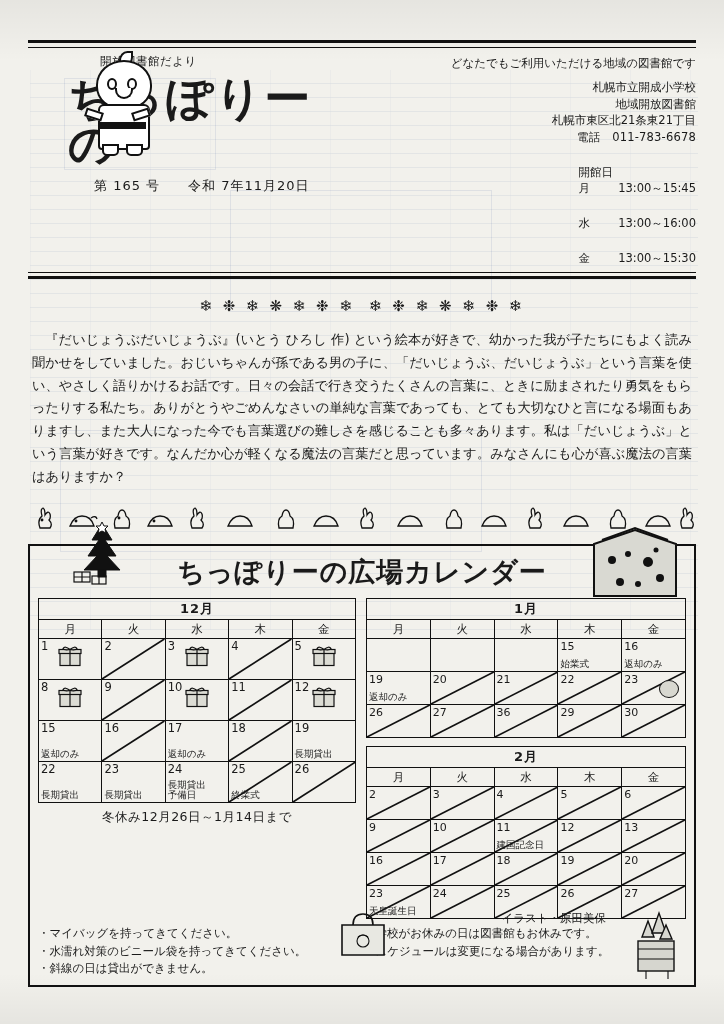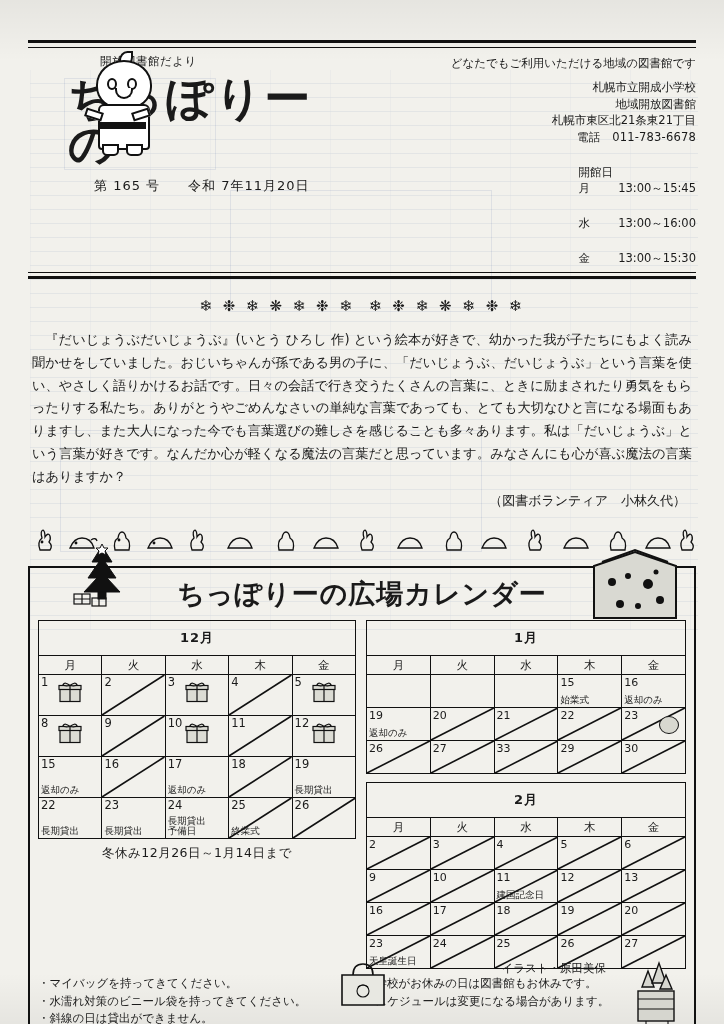--- a/index.html
+++ b/index.html
@@ -90,21 +90,21 @@
   .calwrap{margin-top:4px;border:2px solid #111;padding:6px 8px 8px 8px;position:relative;}
   .cal-title{font-size:27px;font-weight:700;letter-spacing:1px;text-align:center;margin:2px 0 8px 0;}
   .cal-cols{display:flex;gap:10px;align-items:flex-start;}
   .col-left{width:318px;}
   .col-right{flex:1;}
 
   table.cal{border-collapse:collapse;width:100%;}
   table.cal th,table.cal td{border:1px solid #111;}
   .monthbar{
     border:1px solid #111;border-bottom:none;font-size:13px;font-weight:700;
-    text-align:center;padding:8px 0;letter-spacing:1px;
+    text-align:center;padding:1px 0;letter-spacing:1px;
   }
   table.cal th{font-size:11.5px;font-weight:400;height:16px;}
   table.cal td{
     height:38px;width:20%;vertical-align:top;position:relative;
     font-size:11px;padding:1px 2px;
   }
   .r2 td{height:44px;}
   .daynum{font-size:11.5px;line-height:1.1;}
   .note2{position:absolute;left:2px;bottom:2px;font-size:9.5px;line-height:1.05;}
   .slash{position:absolute;inset:0;}
@@ -189,21 +189,20 @@
     <div class="rule-bot"></div>
 
     <div class="article">
       <div class="art-head">
         <span class="snow">❄ ❉ ❄ ❋ ❄ ❉ ❄</span>
         <span class="snow">❄ ❉ ❄ ❋ ❄ ❉ ❄</span>
       </div>
       <div class="art-body">
         <p>『だいじょうぶだいじょうぶ』(いとう ひろし 作) という絵本が好きで、幼かった我が子たちにもよく読み聞かせをしていました。おじいちゃんが孫である男の子に、「だいじょうぶ、だいじょうぶ」という言葉を使い、やさしく語りかけるお話です。日々の会話で行き交うたくさんの言葉に、ときに励まされたり勇気をもらったりする私たち。ありがとうやごめんなさいの単純な言葉であっても、とても大切なひと言になる場面もありますし、また大人になった今でも言葉選びの難しさを感じることも多々あります。私は「だいじょうぶ」という言葉が好きです。なんだか心が軽くなる魔法の言葉だと思っています。みなさんにも心が喜ぶ魔法の言葉はありますか？</p>
       </div>
-      <div class="sign">（図書ボランティア　小林久代）</div>
     </div>
 
     <div class="frieze">
       <svg width="668" height="36" viewBox="0 0 668 36">
         <g fill="none" stroke="#111" stroke-width="1.3">
 
           <g transform="translate(8,8)">
             <path d="M4,20 q-3,-8 2,-12 q-2,-7 1,-8 q2,1 2,7 q3,-5 5,-1 q1,4 -1,6 q4,4 1,8 z"></path>
             <circle cx="6" cy="12" r=".8" fill="#111"></circle>
           </g>
@@ -484,21 +483,21 @@
                       </span><span class="daynum">26</span></td>
                     <td><span class="slash">
                         <svg viewBox="0 0 100 100" preserveAspectRatio="none">
                           <line x1="0" y1="100" x2="100" y2="0" stroke="#111" stroke-width="1.6" vector-effect="non-scaling-stroke"></line>
                         </svg>
                       </span><span class="daynum">27</span></td>
                     <td><span class="slash">
                         <svg viewBox="0 0 100 100" preserveAspectRatio="none">
                           <line x1="0" y1="100" x2="100" y2="0" stroke="#111" stroke-width="1.6" vector-effect="non-scaling-stroke"></line>
                         </svg>
-                      </span><span class="daynum">33</span></td>
+                      </span><span class="daynum">36</span></td>
                     <td><span class="slash">
                         <svg viewBox="0 0 100 100" preserveAspectRatio="none">
                           <line x1="0" y1="100" x2="100" y2="0" stroke="#111" stroke-width="1.6" vector-effect="non-scaling-stroke"></line>
                         </svg>
                       </span><span class="daynum">29</span></td>
                     <td><span class="slash">
                         <svg viewBox="0 0 100 100" preserveAspectRatio="none">
                           <line x1="0" y1="100" x2="100" y2="0" stroke="#111" stroke-width="1.6" vector-effect="non-scaling-stroke"></line>
                         </svg>
                       </span><span class="daynum">30</span></td>

